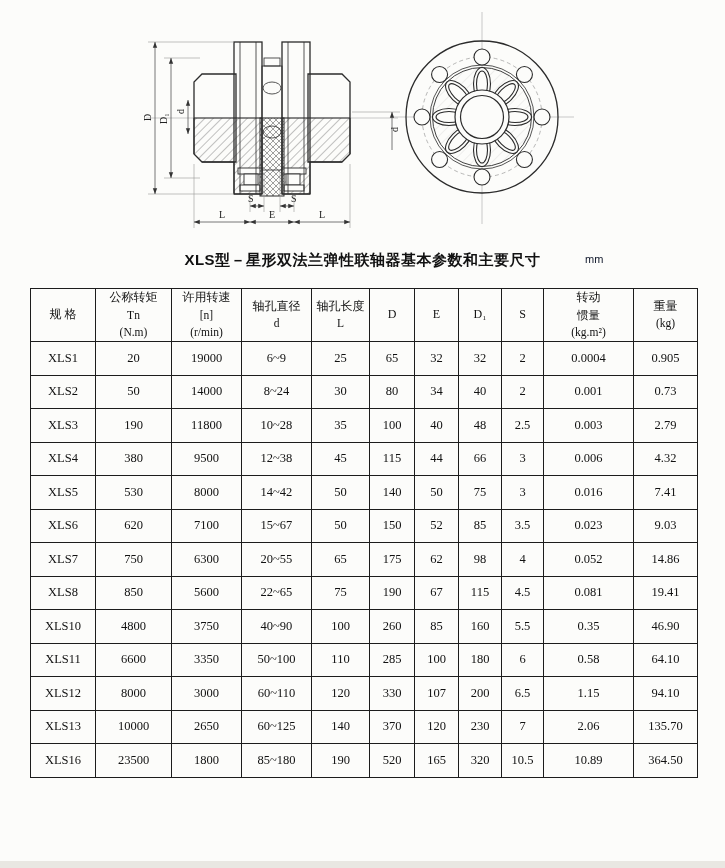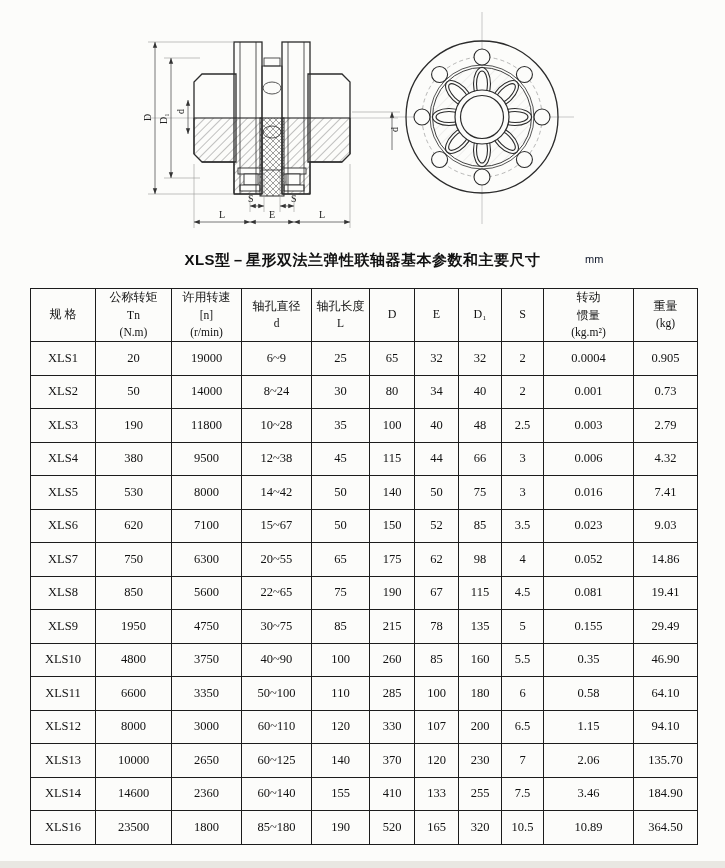--- a/index.html
+++ b/index.html
@@ -395,33 +395,20 @@
         <td>22~65</td>
         <td>75</td>
         <td>190</td>
         <td>67</td>
         <td>115</td>
         <td>4.5</td>
         <td>0.081</td>
         <td>19.41</td>
       </tr>
       <tr>
-        <td>XLS9</td>
-        <td>1950</td>
-        <td>4750</td>
-        <td>30~75</td>
-        <td>85</td>
-        <td>215</td>
-        <td>78</td>
-        <td>135</td>
-        <td>5</td>
-        <td>0.155</td>
-        <td>29.49</td>
-      </tr>
-      <tr>
         <td>XLS10</td>
         <td>4800</td>
         <td>3750</td>
         <td>40~90</td>
         <td>100</td>
         <td>260</td>
         <td>85</td>
         <td>160</td>
         <td>5.5</td>
         <td>0.35</td>
@@ -460,33 +447,20 @@
         <td>60~125</td>
         <td>140</td>
         <td>370</td>
         <td>120</td>
         <td>230</td>
         <td>7</td>
         <td>2.06</td>
         <td>135.70</td>
       </tr>
       <tr>
-        <td>XLS14</td>
-        <td>14600</td>
-        <td>2360</td>
-        <td>60~140</td>
-        <td>155</td>
-        <td>410</td>
-        <td>133</td>
-        <td>255</td>
-        <td>7.5</td>
-        <td>3.46</td>
-        <td>184.90</td>
-      </tr>
-      <tr>
         <td>XLS16</td>
         <td>23500</td>
         <td>1800</td>
         <td>85~180</td>
         <td>190</td>
         <td>520</td>
         <td>165</td>
         <td>320</td>
         <td>10.5</td>
         <td>10.89</td>

